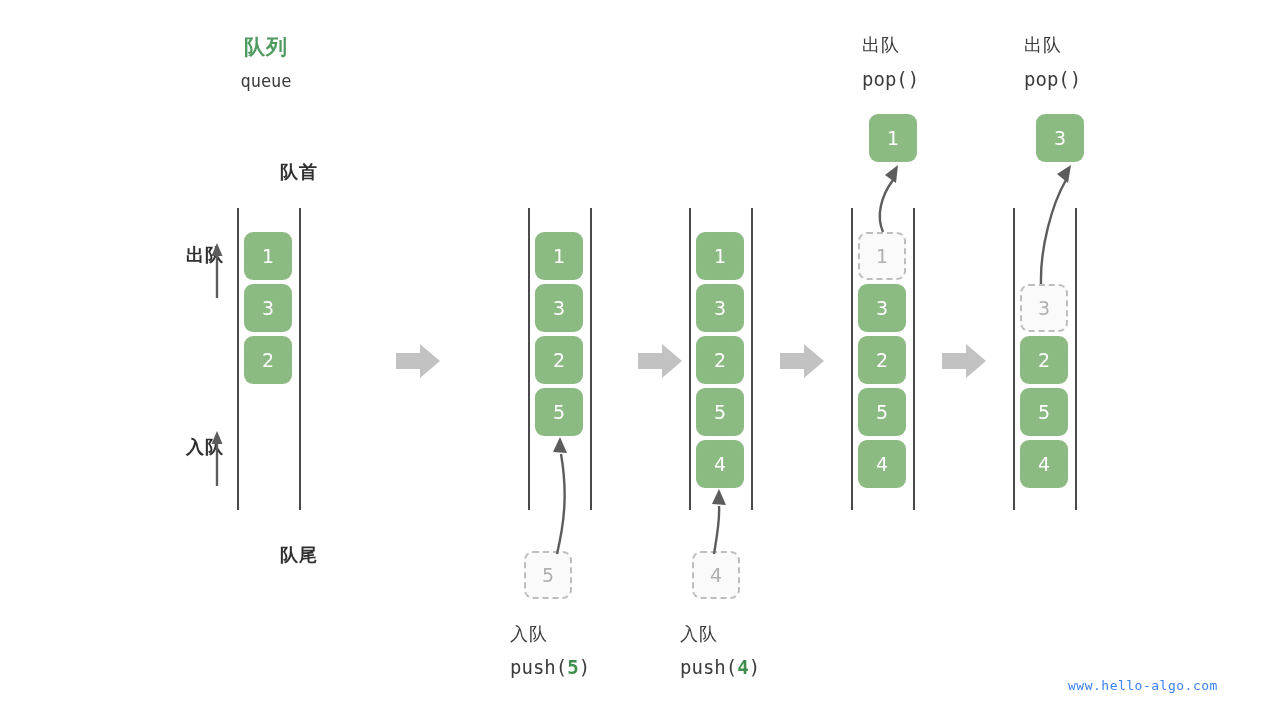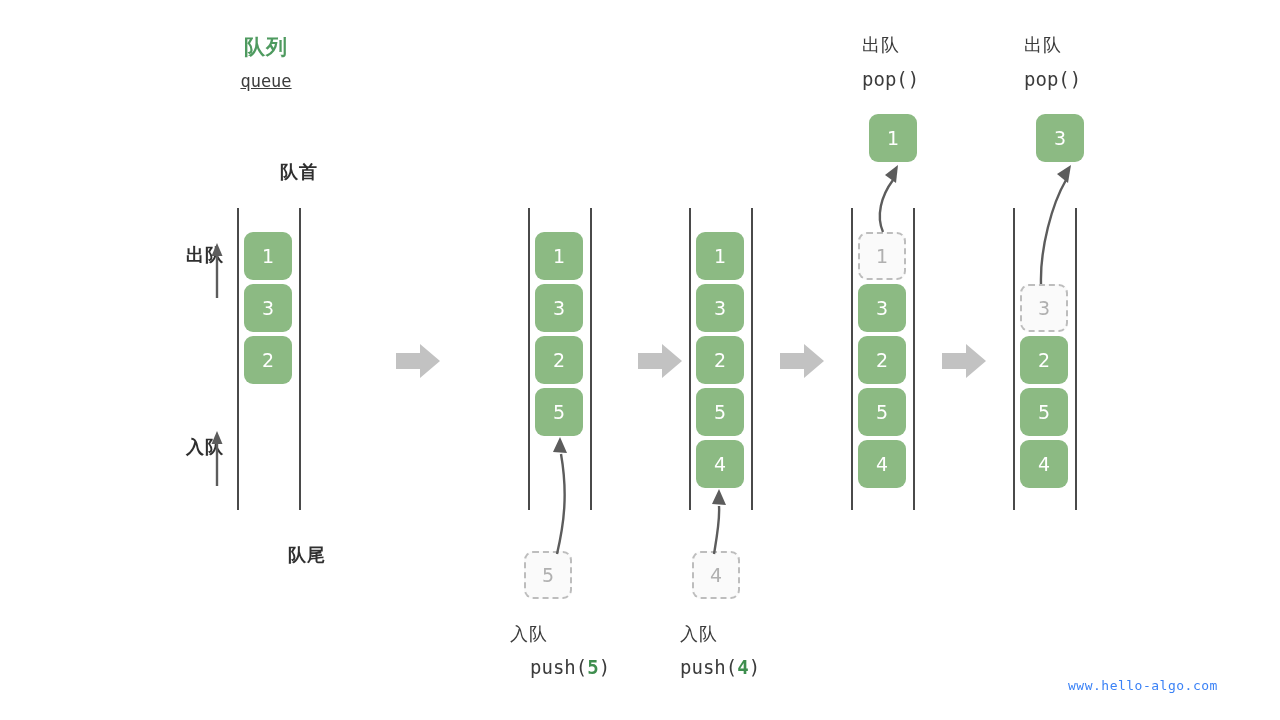--- a/index.html
+++ b/index.html
@@ -105,24 +105,24 @@
 
   
   .motion { position: absolute; overflow: visible; }
 </style>
 </head>
 <body>
 
 <div id="stage">
 
   <div class="abs title-cn" style="left:206px; top:33px; width:120px;">队列</div>
-  <div class="abs title-en" style="left:206px; top:71px; width:120px;text-decoration:underline;">queue</div>
+  <div class="abs title-en" style="left:206px; top:71px; width:120px;">queue</div>
 
   <div class="abs label-bold" style="left:240px; top:160px;">队首</div>
-  <div class="abs label-bold" style="left:248px; top:543px;">队尾</div>
+  <div class="abs label-bold" style="left:240px; top:543px;">队尾</div>
 
   <div class="abs label-bold" style="left:146px; top:243px;">出队</div>
   <svg class="abs" style="left:206px; top:240px;" width="24" height="60">
     <line x1="11" y1="58" x2="11" y2="14" stroke="#5c5c5c" stroke-width="2.4"></line>
     <polygon points="11,3 5.5,16 16.5,16" fill="#5c5c5c"></polygon>
   </svg>
 
   <div class="abs label-bold" style="left:146px; top:435px;">入队</div>
   <svg class="abs" style="left:206px; top:428px;" width="24" height="60">
     <line x1="11" y1="58" x2="11" y2="14" stroke="#5c5c5c" stroke-width="2.4"></line>
@@ -149,21 +149,21 @@
   <div class="cell filled" style="left:535px; top:388px;">5</div>
 
   <div class="cell ghost" style="left:524px; top:551px;">5</div>
 
   <svg class="motion" style="left:540px; top:432px;" width="46" height="126">
     <path d="M 17 122 C 24 92, 28 62, 21 22" stroke="#5c5c5c" stroke-width="2.4" fill="none"></path>
     <polygon points="20,5 13,20 27,21" fill="#5c5c5c"></polygon>
   </svg>
 
   <div class="abs op-cn" style="left:510px; top:622px;">入队</div>
-  <div class="abs op-code" style="left:530px; top:656px;">
+  <div class="abs op-code" style="left:510px; top:656px;">
     <span>push(</span><span class="arg">5</span><span>)</span>
   </div>
 
   <svg class="step-arrow" style="left:636px; top:342px;" width="48" height="40">
     <polygon points="2,11 26,11 26,2 46,19 26,36 26,27 2,27" fill="#c2c2c2"></polygon>
   </svg>
 
   <div class="rail" style="left:689px; top:208px; height:302px;"></div>
   <div class="rail" style="left:751px; top:208px; height:302px;"></div>
 

